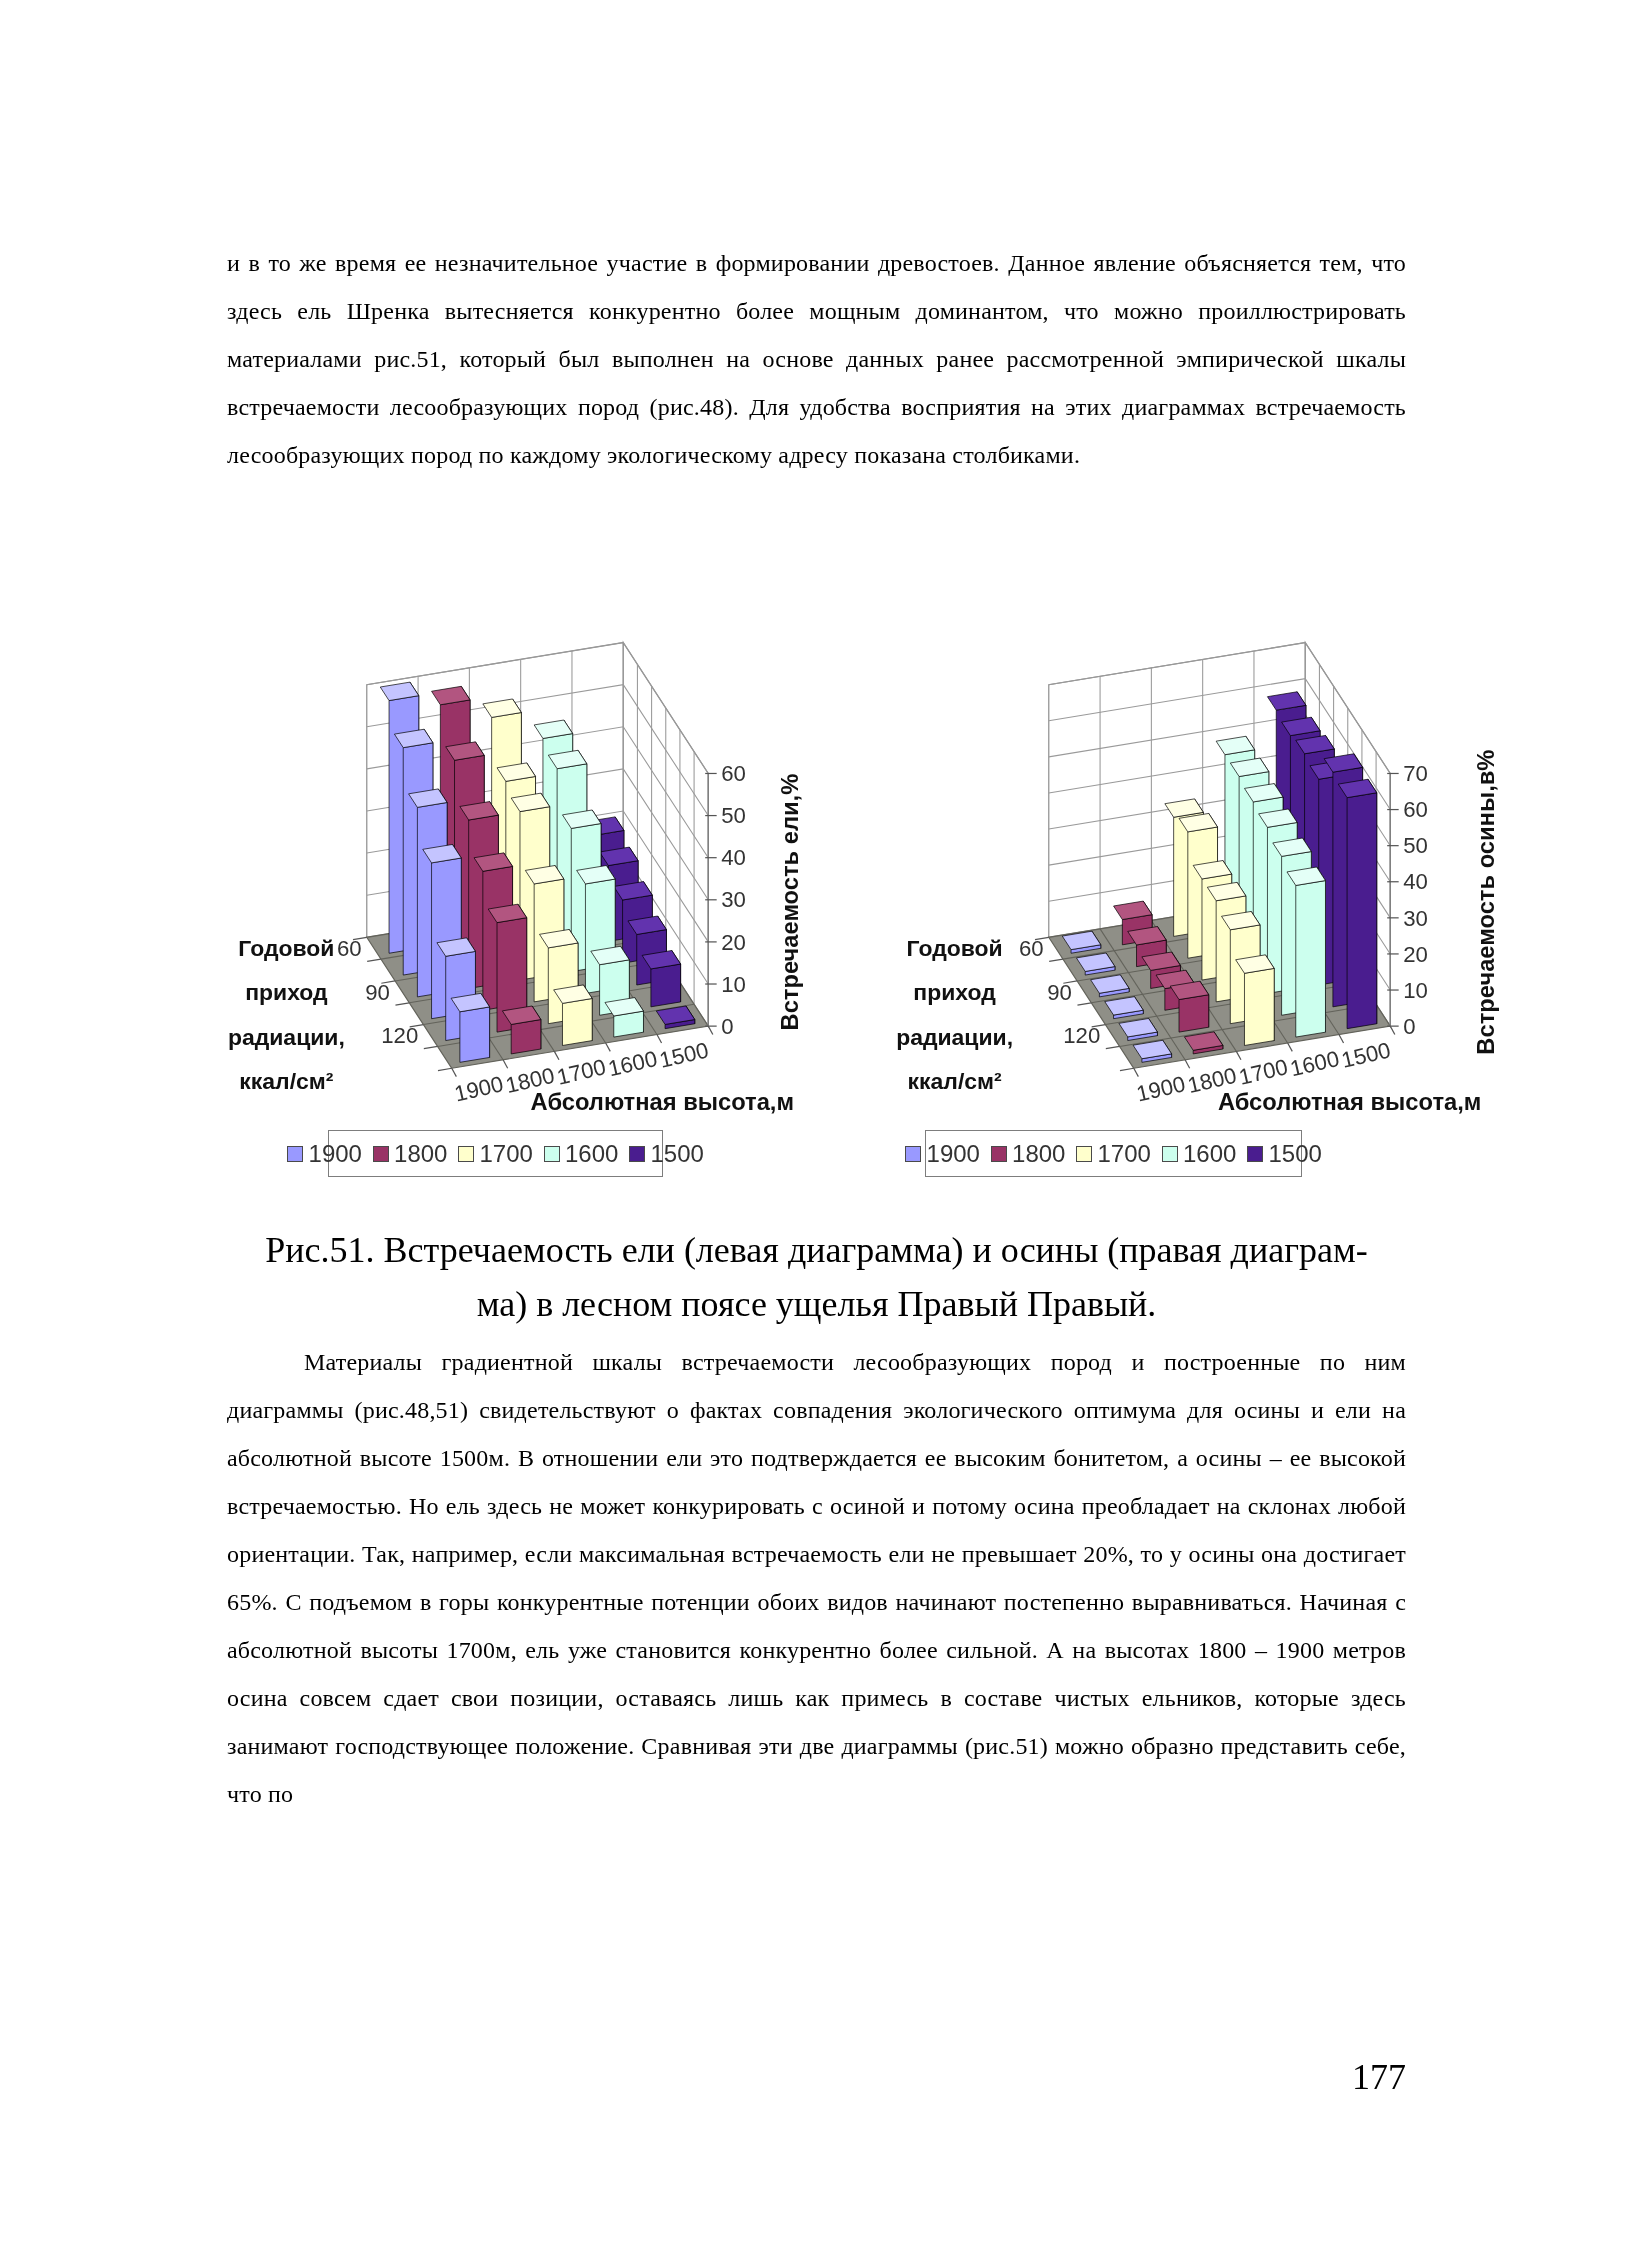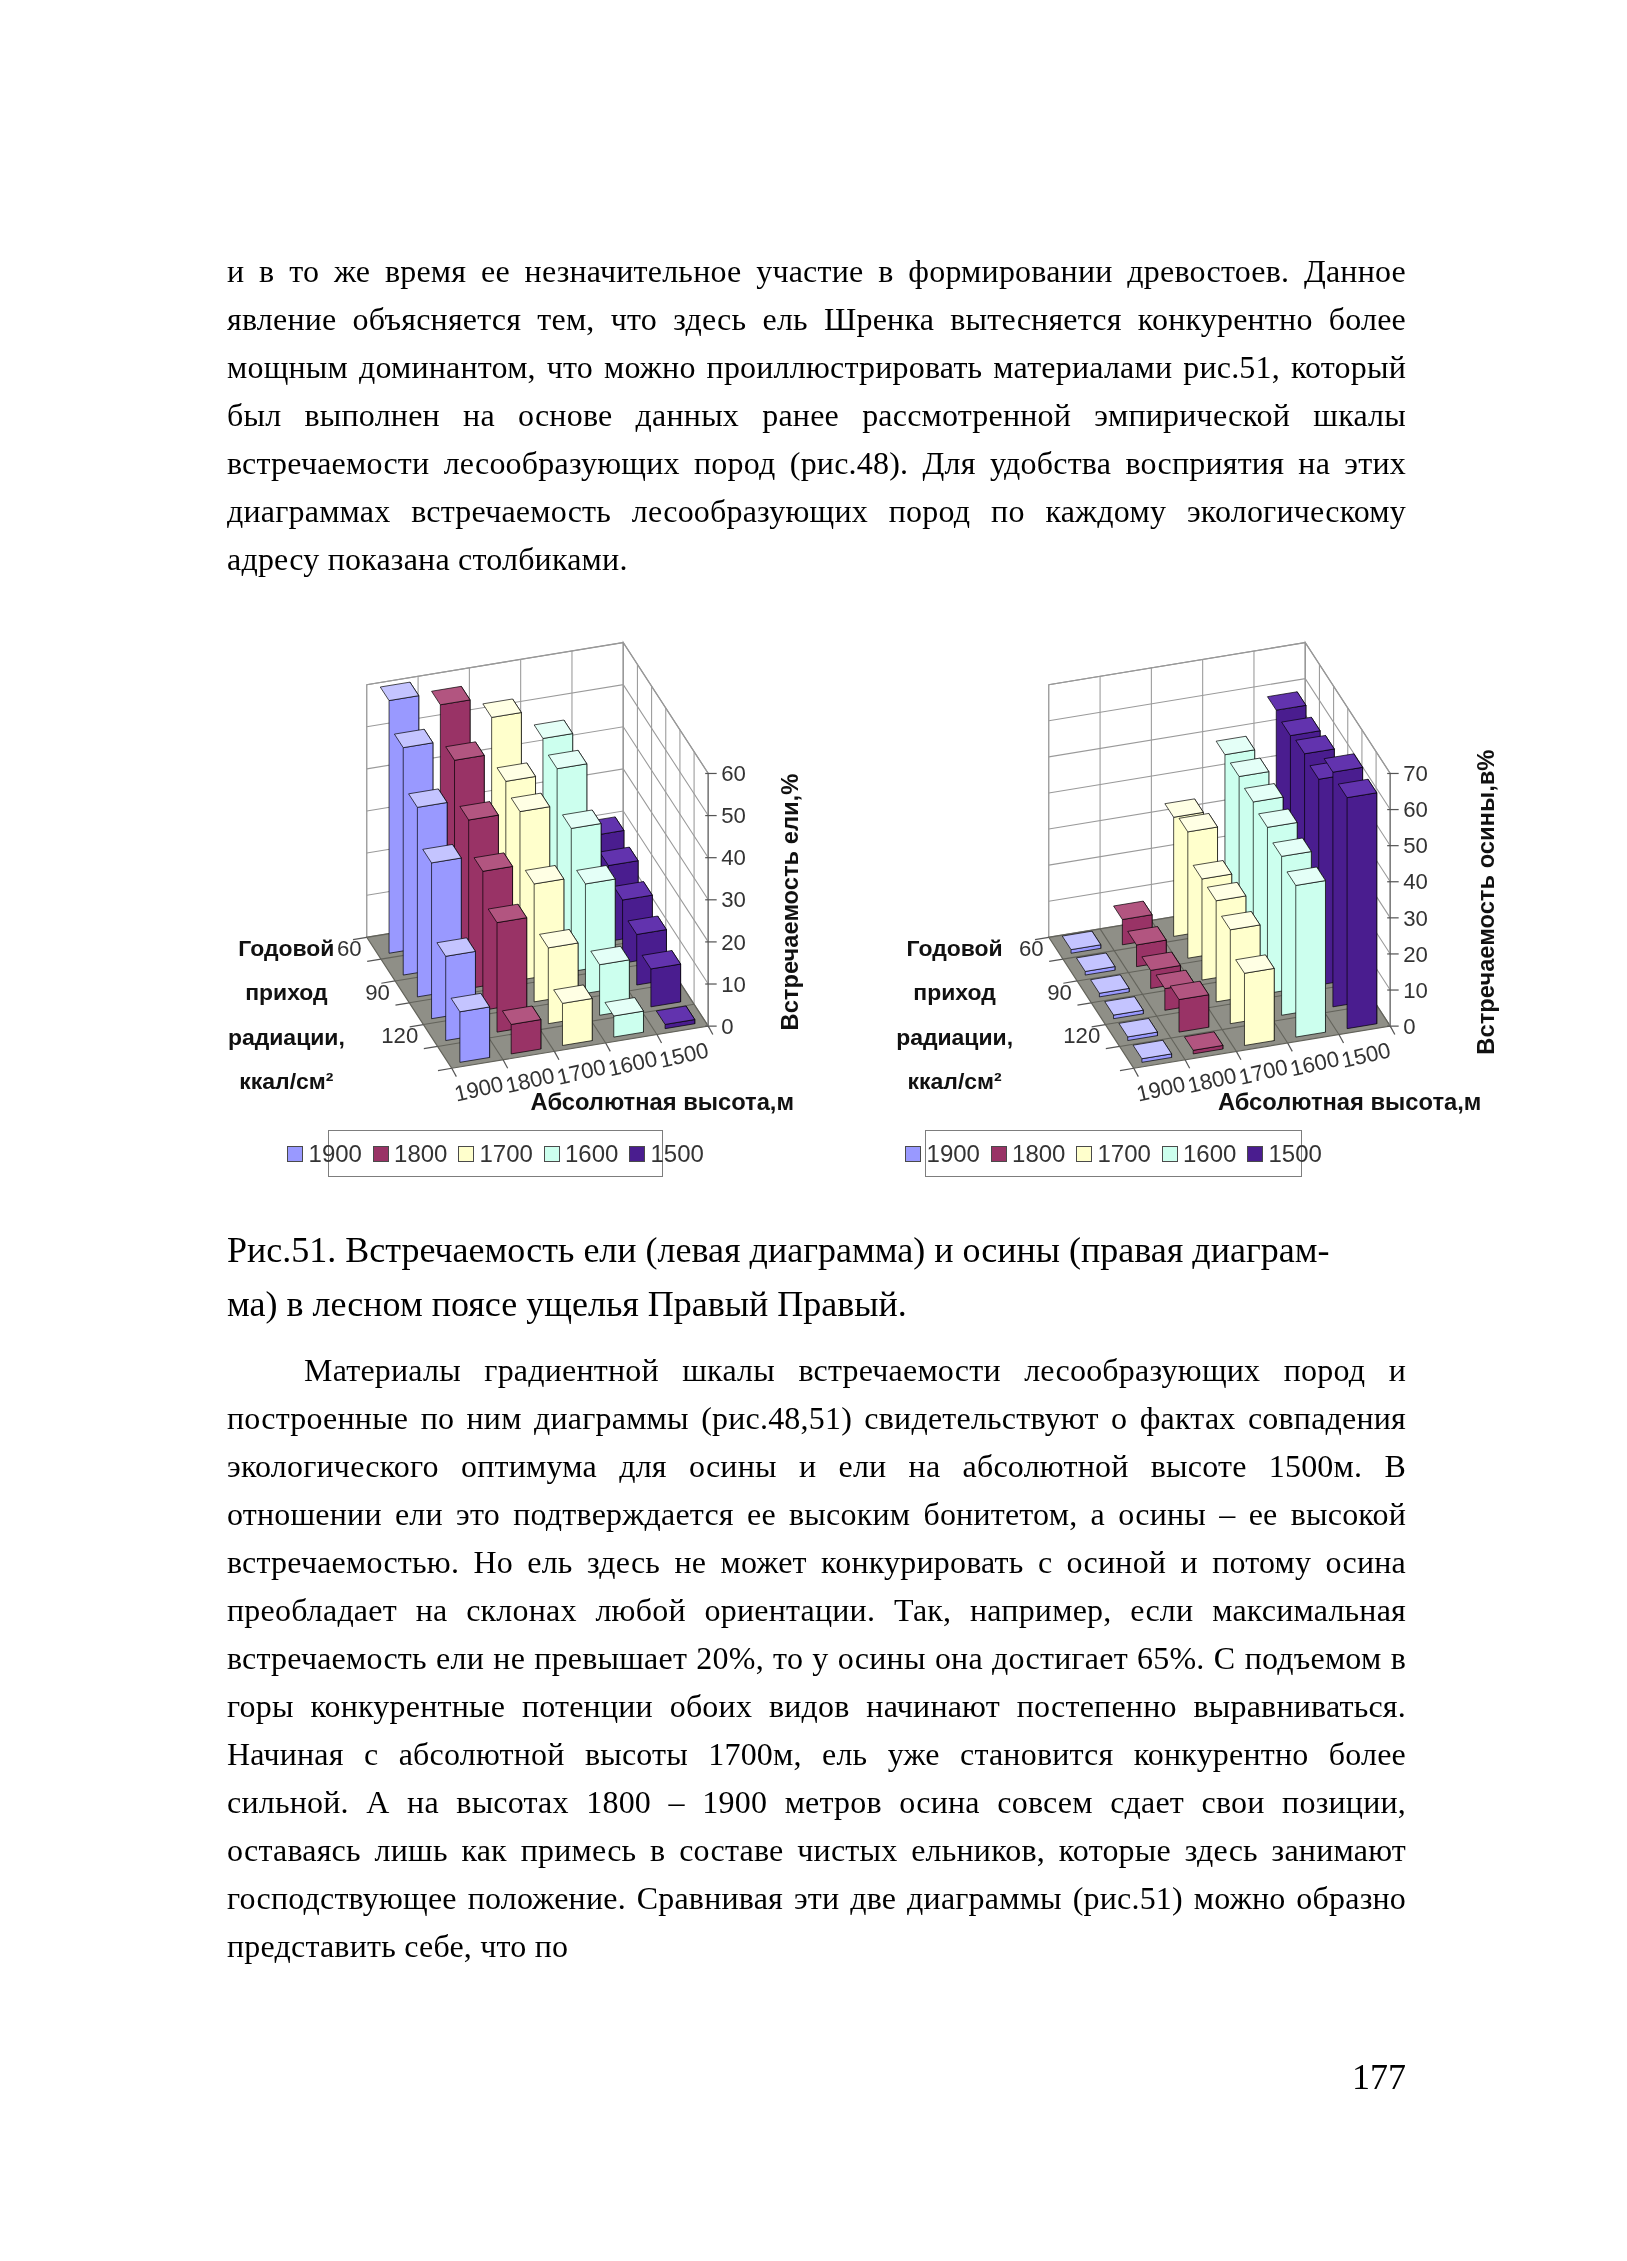--- a/index.html
+++ b/index.html
@@ -3,29 +3,29 @@
 <meta charset="utf-8">
 <style>
   html,body{margin:0;padding:0;background:#ffffff;}
   .page{
     position:relative;width:1628px;height:2261px;background:#ffffff;
     font-family:"Liberation Serif","DejaVu Serif",serif;color:#000;
     overflow:hidden;
   }
   .bodytext{
     position:absolute;left:227px;width:1179px;
-    font-size:32px;line-height:48px;text-align:justify;
+    font-size:24px;line-height:48px;text-align:justify;
     letter-spacing:0.2px;
   }
   #para1{top:215px;}
   #para2{top:1314px;}
   #para2 .indent{display:inline-block;width:77px;}
   .caption{
     position:absolute;left:227px;top:1223px;width:1179px;
-    font-size:36px;line-height:54px;text-align:left;
+    font-size:36px;line-height:54px;text-align:center;
   }
   .figure{position:absolute;left:0;top:620px;width:1628px;height:567px;}
   .chart-box{position:absolute;top:7.7px;}
   #chart0{left:222px;width:605px;height:490px;}
   #chart1{left:881px;width:651px;height:490px;}
   .legend{
     position:absolute;top:510px;height:47px;background:#fff;
     border:1.5px solid #7d7d7d;display:flex;align-items:center;justify-content:center;
     gap:10.7px;font-family:"Liberation Sans","DejaVu Sans",sans-serif;
     font-size:24px;color:#333;box-sizing:border-box;

